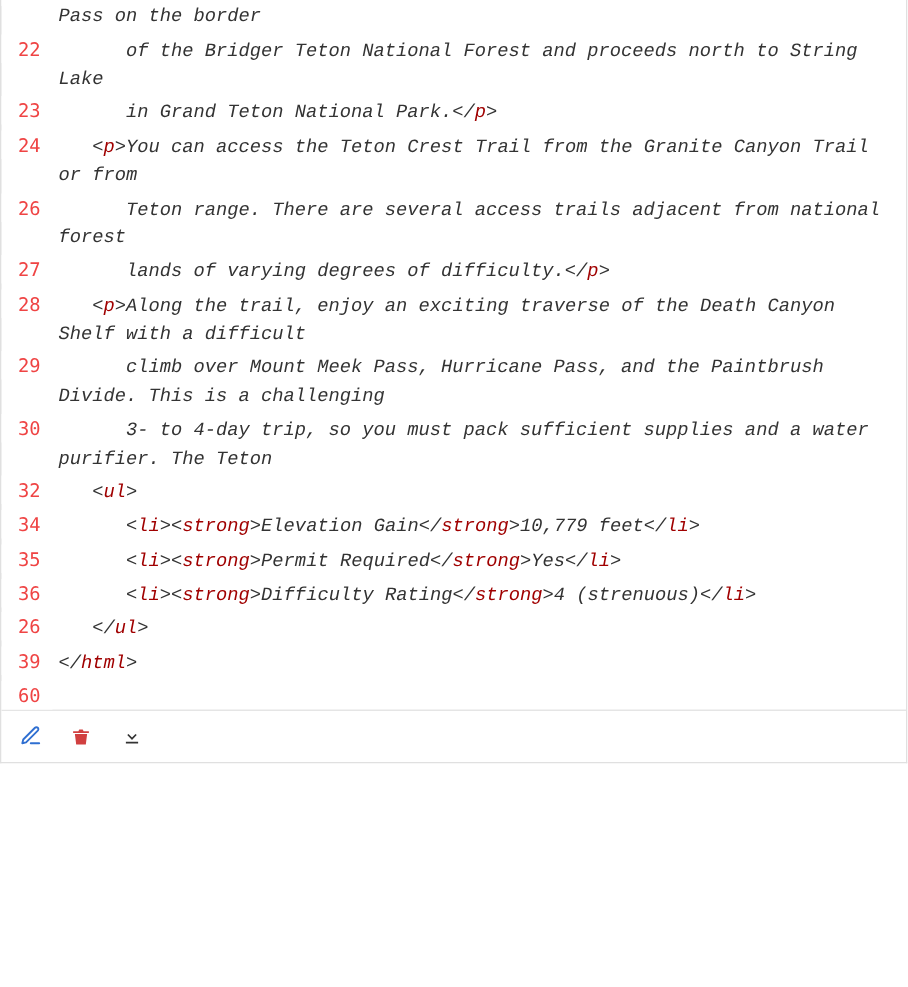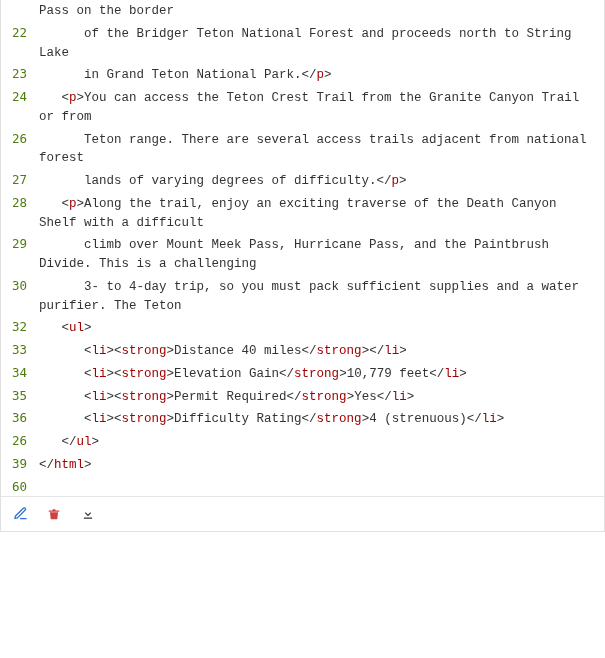--- a/index.html
+++ b/index.html
@@ -23,31 +23,32 @@
     display: flex;
     align-items: flex-start;
   }
   .gutter {
     width: 34px;
     min-width: 34px;
     text-align: right;
     padding-right: 8px;
     padding-top: 2px;
     padding-bottom: 2px;
-    color: #4d7c0f;
+    color: #ef4444;
     background: #ffffff;
     user-select: none;
     font-family: Menlo, Monaco, Consolas, monospace;
   }
   .content {
     flex: 1;
     padding: 2px 6px 2px 4px;
     white-space: pre-wrap;
     word-break: break-word;
     line-height: 1.5;
+    font-style: italic;
   }
   .t-tag { color: #a00000; }
   .t-text { color: #333333; }
   .toolbar {
     border-top: 1px solid #e5e5e5;
     padding: 8px 10px;
     display: flex;
     gap: 16px;
     align-items: center;
     background: #ffffff;
@@ -103,24 +104,20 @@
       </div>
       <div class="line">
         <div class="gutter">30</div>
         <div class="content"><span class="t-text">      3- to 4-day trip, so you must pack sufficient supplies and a water purifier. The Teton</span></div>
       </div>
       <div class="line">
         <div class="gutter">32</div>
         <div class="content"><span class="t-text">   &lt;</span><span class="t-tag">ul</span><span class="t-text">&gt;</span></div>
       </div>
       <div class="line">
-        <div class="gutter">33</div>
-        <div class="content"><span class="t-text">      &lt;</span><span class="t-tag">li</span><span class="t-text">&gt;&lt;</span><span class="t-tag">strong</span><span class="t-text">&gt;Distance 40 miles&lt;/</span><span class="t-tag">strong</span><span class="t-text">&gt;&lt;/</span><span class="t-tag">li</span><span class="t-text">&gt;</span></div>
-      </div>
-      <div class="line">
         <div class="gutter">34</div>
         <div class="content"><span class="t-text">      &lt;</span><span class="t-tag">li</span><span class="t-text">&gt;&lt;</span><span class="t-tag">strong</span><span class="t-text">&gt;Elevation Gain&lt;/</span><span class="t-tag">strong</span><span class="t-text">&gt;10,779 feet&lt;/</span><span class="t-tag">li</span><span class="t-text">&gt;</span></div>
       </div>
       <div class="line">
         <div class="gutter">35</div>
         <div class="content"><span class="t-text">      &lt;</span><span class="t-tag">li</span><span class="t-text">&gt;&lt;</span><span class="t-tag">strong</span><span class="t-text">&gt;Permit Required&lt;/</span><span class="t-tag">strong</span><span class="t-text">&gt;Yes&lt;/</span><span class="t-tag">li</span><span class="t-text">&gt;</span></div>
       </div>
       <div class="line">
         <div class="gutter">36</div>
         <div class="content"><span class="t-text">      &lt;</span><span class="t-tag">li</span><span class="t-text">&gt;&lt;</span><span class="t-tag">strong</span><span class="t-text">&gt;Difficulty Rating&lt;/</span><span class="t-tag">strong</span><span class="t-text">&gt;4 (strenuous)&lt;/</span><span class="t-tag">li</span><span class="t-text">&gt;</span></div>

